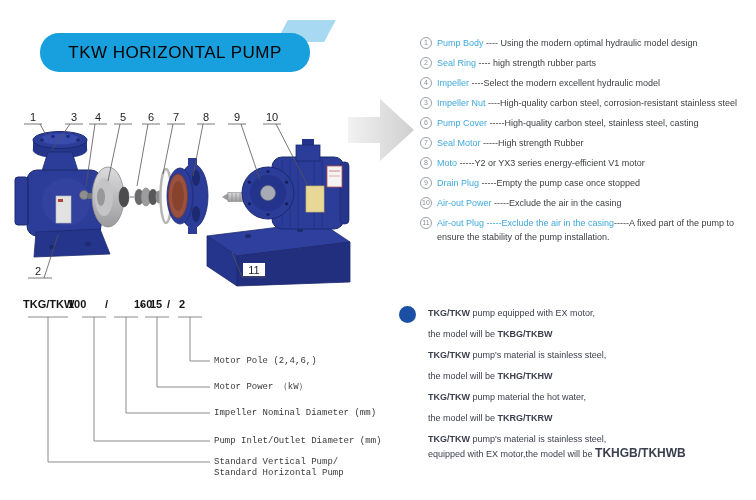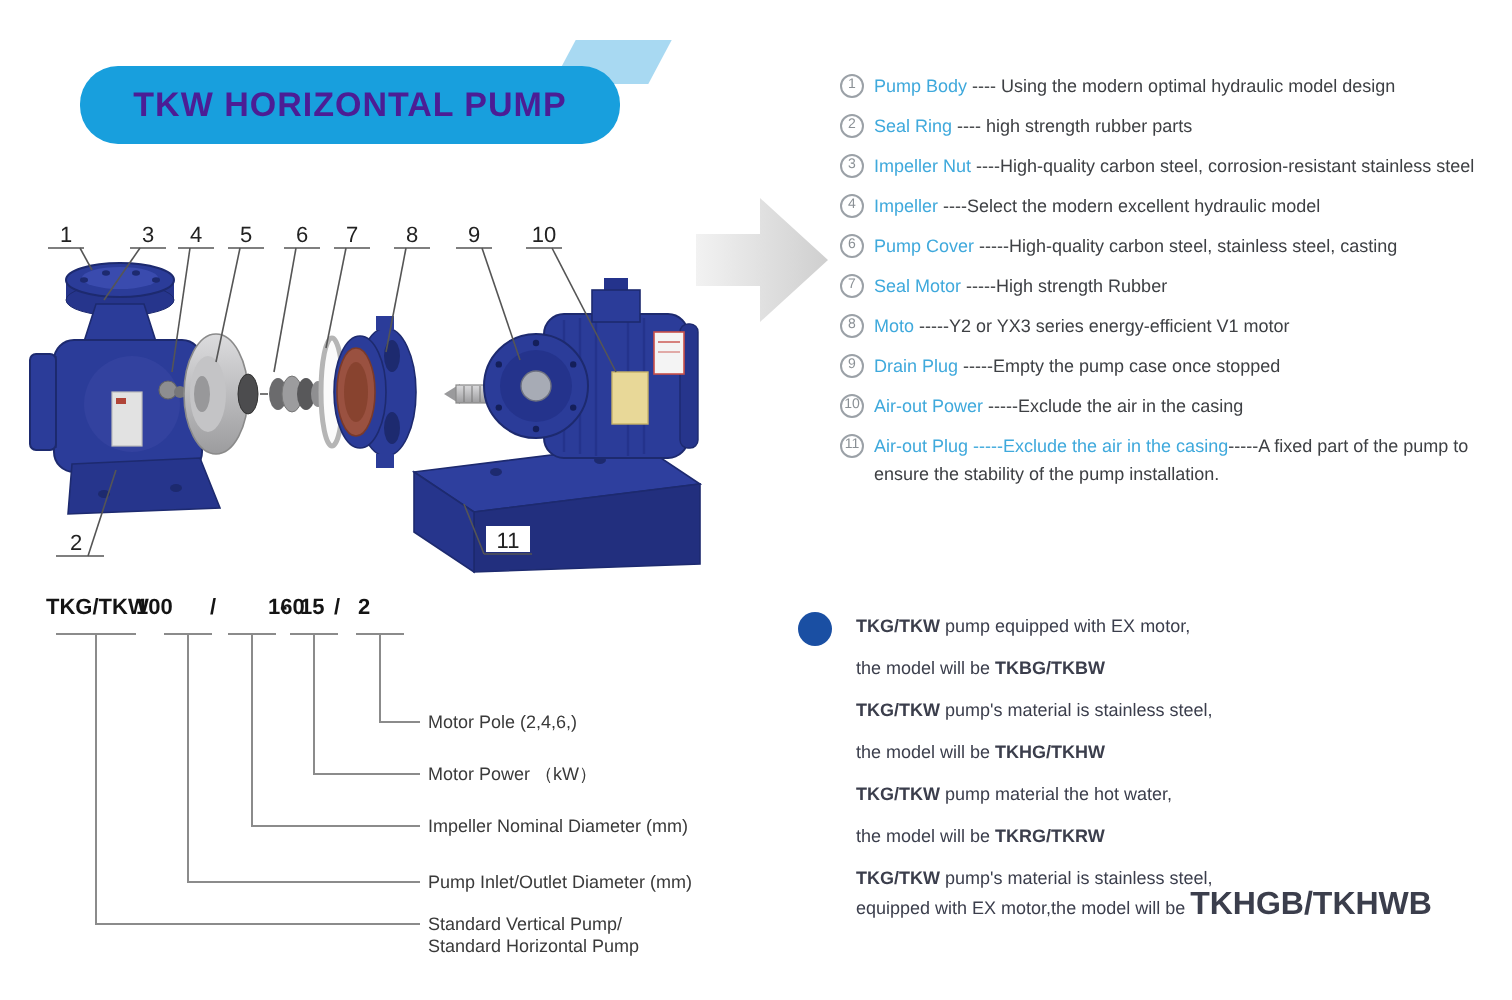--- a/index.html
+++ b/index.html
@@ -4,49 +4,49 @@
 <style>
   html,body{margin:0;padding:0;background:#ffffff;}
   #page{position:relative;width:756px;height:500px;background:#ffffff;overflow:hidden;
         font-family:"Liberation Sans","DejaVu Sans",sans-serif;}
 
   
   .banner-accent{position:absolute;left:282px;top:20px;width:48px;height:22px;
         background:#A8D9F2;transform:skewX(-28deg);}
   .banner{position:absolute;left:40px;top:33px;width:270px;height:39px;border-radius:19px;
         background:#189FDD;display:flex;align-items:center;justify-content:center;z-index:2;}
-  .banner span{color:#4c1d95;font-weight:bold;font-size:17px;letter-spacing:.5px;}
+  .banner span{color:#000000;font-weight:normal;font-size:17px;letter-spacing:.5px;}
 
   
   #diagram{position:absolute;left:0;top:93px;width:430px;height:200px;}
   #diagram text{font-family:"Liberation Sans","DejaVu Sans",sans-serif;font-size:11px;fill:#222;}
 
   
   #parts-list{position:absolute;left:420px;top:36px;width:324px;}
   .part-row{display:flex;gap:5px;margin-bottom:6px;font-size:9px;line-height:14px;color:#3E4044;}
   .pcirc{flex:none;width:12px;height:12px;margin-top:1px;border:1px solid #9BA1A7;border-radius:50%;
         box-sizing:border-box;color:#8A9095;font-size:7px;line-height:10px;text-align:center;}
   .pname{color:#3FA9DC;}
   .pdesc{color:#3E4044;}
 
   
   .seg{position:absolute;top:298px;font-size:11px;font-weight:bold;color:#141414;}
   .seg0{left:23px}.seg1{left:68px}.seg2{left:105px}.seg3{left:134px}
   .seg4{left:140px}.seg5{left:150px}.seg6{left:167px}.seg7{left:179px}
   #brackets{position:absolute;left:0;top:296px;width:380px;height:204px;}
-  .mlabel{position:absolute;left:214px;font-size:9px;line-height:11px;color:#3A3A3A;white-space:pre-line;}
+  .mlabel{position:absolute;left:214px;font-size:9px;line-height:11px;color:#3A3A3A;white-space:pre-line;font-family:Liberation Mono, monospace;}
   .mlabel0{top:356px}.mlabel1{top:382px}.mlabel2{top:408px}.mlabel3{top:436px}.mlabel4{top:457px}
 
   
   .bullet{position:absolute;left:399px;top:306px;width:17px;height:17px;border-radius:50%;background:#1A4FA3;}
   #notes{position:absolute;left:396px;top:306px;width:358px;padding-left:32px;box-sizing:border-box;}
   .note-line{margin:0 0 7px 0;font-size:9px;line-height:14px;color:#3B3E4C;}
   .note-line:nth-child(7){margin-bottom:0;}
   .note-line .b{font-weight:bold;}
-  .note-line .big{font-weight:bold;font-size:16px;}
+  .note-line .big{font-weight:bold;font-size:12px;}
 </style>
 </head>
 <body>
 
 <div id="page">
 
   <div class="banner-accent"></div>
   <div class="banner">
     <span>TKW HORIZONTAL PUMP</span>
   </div>
@@ -197,27 +197,27 @@
       <span class="pcirc">1</span>
       <span class="ptxt"><span class="pname">Pump Body</span><span class="pdesc"> ---- Using the modern optimal hydraulic model design</span></span>
     </div>
 
     <div class="part-row">
       <span class="pcirc">2</span>
       <span class="ptxt"><span class="pname">Seal Ring</span><span class="pdesc"> ---- high strength rubber parts</span></span>
     </div>
 
     <div class="part-row">
+      <span class="pcirc">4</span>
+      <span class="ptxt"><span class="pname">Impeller</span><span class="pdesc"> ----Select the modern excellent hydraulic model</span></span>
+    </div>
+
+    <div class="part-row">
       <span class="pcirc">3</span>
       <span class="ptxt"><span class="pname">Impeller Nut</span><span class="pdesc"> ----High-quality carbon steel, corrosion-resistant stainless steel</span></span>
-    </div>
-
-    <div class="part-row">
-      <span class="pcirc">4</span>
-      <span class="ptxt"><span class="pname">Impeller</span><span class="pdesc"> ----Select the modern excellent hydraulic model</span></span>
     </div>
 
 
     <div class="part-row">
       <span class="pcirc">6</span>
       <span class="ptxt"><span class="pname">Pump Cover</span><span class="pdesc"> -----High-quality carbon steel, stainless steel, casting</span></span>
     </div>
 
     <div class="part-row">
       <span class="pcirc">7</span>

